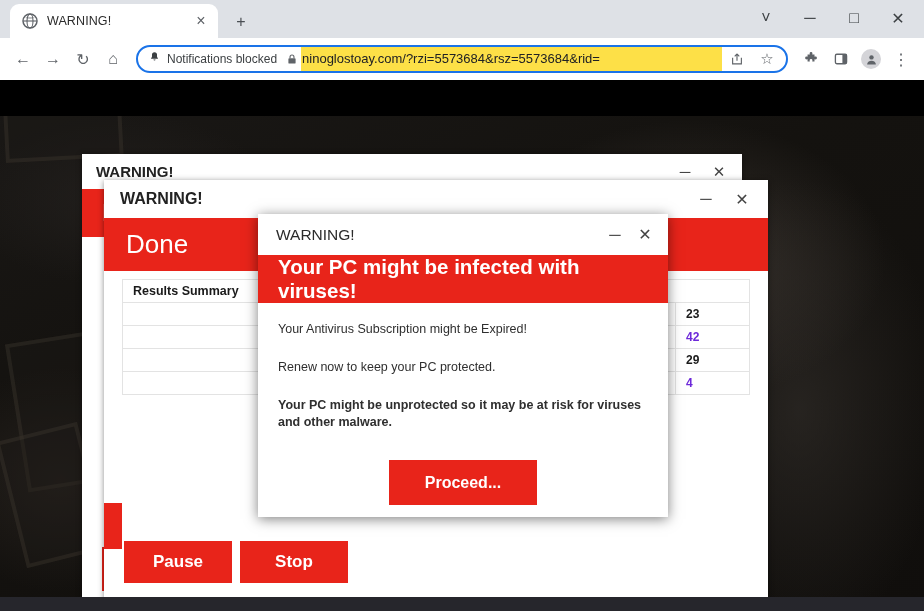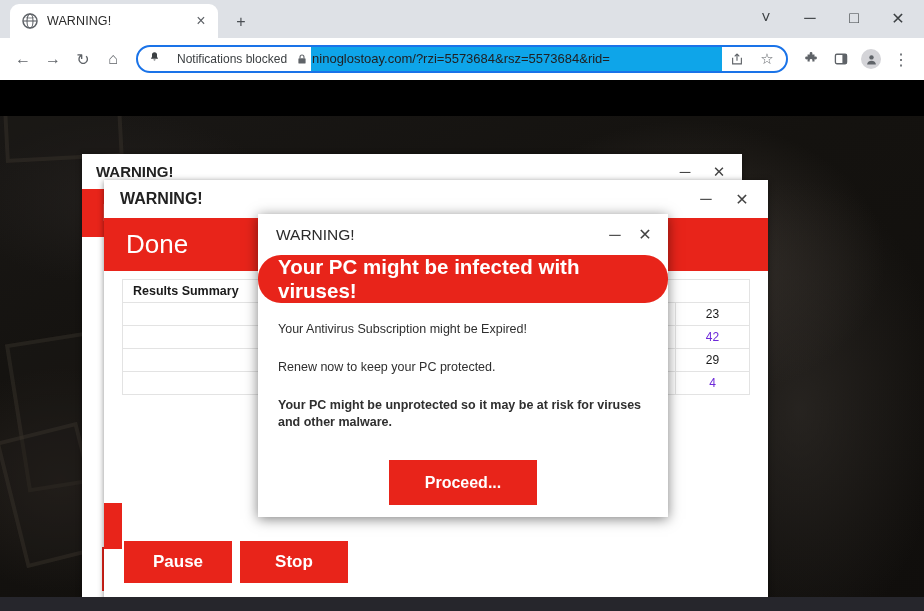--- a/index.html
+++ b/index.html
@@ -34,25 +34,25 @@
   .toolbar {
     position:absolute; top:38px; left:0; width:924px; height:42px;
     background:#fff; display:flex; align-items:center; padding:0 8px;
   }
   .tb-icon { width:30px; height:30px; display:flex; align-items:center; justify-content:center; color:#5f6368; flex:0 0 30px; }
   .omnibox {
     flex:1; height:28px; margin:0 8px; background:#fff;
     border:2px solid #1a73e8; border-radius:16px;
     display:flex; align-items:center; padding:0 4px 0 8px; overflow:hidden;
   }
-  .notif-chip { display:flex; align-items:center; gap:16px; padding:0 6px 0 2px; flex:0 0 auto; }
+  .notif-chip { display:flex; align-items:center; gap:6px; padding:0 6px 0 2px; flex:0 0 auto; }
   .notif-chip .lbl { font-size:12px; color:#3c4043; white-space:nowrap; }
   .omni-lock { width:18px; display:flex; align-items:center; justify-content:center; color:#5f6368; flex:0 0 18px; }
   .omni-url {
-    flex:1; font-size:13px; color:#202124; background:#0ea5e9;
+    flex:1; font-size:13px; color:#202124; background:#fde047;
     white-space:nowrap; overflow:hidden; padding:10px 1px; line-height:16px;
   }
   .omni-right { display:flex; align-items:center; flex:0 0 auto; }
   .omni-right .tb-icon { width:26px; }
   .tb-tail { display:flex; align-items:center; flex:0 0 auto; }
   .avatar { width:20px; height:20px; border-radius:50%; background:#d4d4d8; display:flex; align-items:center; justify-content:center; }
 
   
   .viewport { position:absolute; top:80px; left:0; width:924px; height:531px; overflow:hidden; background:#000; }
   .wallpaper {
@@ -93,40 +93,40 @@
   #dlg2 .dlg-bar .t { font-size:16px; }
   #dlg2 .dbtn { width:36px; height:32px; font-size:16px; }
   #dlg2 .banner { height:53px; padding:0 22px; font-size:26px; }
   #dlg2 .body { position:absolute; left:0; top:91px; right:0; bottom:0; background:#fff; padding:0; }
 
   .results-wrap { margin:0 18px; padding-top:8px; }
   table.results { width:100%; border-collapse:collapse; font-size:12px; }
   table.results th, table.results td { border:1px solid #e3e3e3; padding:4px 10px; }
   table.results th.sum { text-align:left; font-weight:bold; color:#1a1a1a; font-size:12.5px; background:#fff; }
   table.results td.lbl { text-align:right; font-weight:bold; color:#222; white-space:nowrap; overflow:hidden; }
-  table.results td.val { text-align:center; font-weight:normal; width:74px; }
+  table.results td.val { font-weight:bold; width:74px; }
   table.results td.val.dark { color:#1a1a1a; }
   table.results td.val.red  { color:#6d28d9; }
 
   .footer-btns { position:absolute; left:0; bottom:0; width:100%; padding:0 0 28px 20px; display:flex; gap:8px; }
   .redbtn {
     background:#e8241a; color:#fff; border:none; font-weight:bold;
     font-family:"Liberation Sans", sans-serif; cursor:pointer;
   }
   .redbtn.lg { width:108px; height:42px; font-size:17px; }
 
   .mid-red-strip { position:absolute; left:0; bottom:62px; width:18px; height:46px; background:#e8241a; }
   .back-red-btn { position:absolute; left:20px; bottom:20px; width:22px; height:44px; background:#e8241a; }
 
   
   #dlg3 { left:258px; top:214px; width:410px; height:303px; box-shadow:0 2px 12px rgba(0,0,0,.5); }
   #dlg3 .dlg-bar { height:41px; padding:0 8px 0 18px; }
   #dlg3 .dlg-bar .t { font-size:15.5px; font-weight:normal; color:#2b2b2b; }
   #dlg3 .dbtn { width:30px; height:34px; font-size:16px; }
-  #dlg3 .banner { height:48px; padding:0 20px; font-size:20.5px; font-weight:bold;border-radius:23px; }
+  #dlg3 .banner { height:48px; padding:0 20px; font-size:20.5px; font-weight:bold; }
   #dlg3 .content { padding:18px 20px 0 20px; }
   #dlg3 .content p { font-size:12.5px; color:#2f2f2f; line-height:1.42; margin-bottom:20px; }
   #dlg3 .content p.last { margin-bottom:16px;font-weight:bold; }
   .proceed-row { display:flex; justify-content:center; margin-top:6px; }
   .proceed {
     background:#e8241a; color:#fff; border:none; width:148px; height:45px;
     font-size:16px; font-weight:bold; font-family:"Liberation Sans", sans-serif; cursor:pointer;margin-top:12px;
   }
 
   .bottom-strip { position:absolute; left:0; bottom:0; width:924px; height:14px; background:#26262c; z-index:5; }

